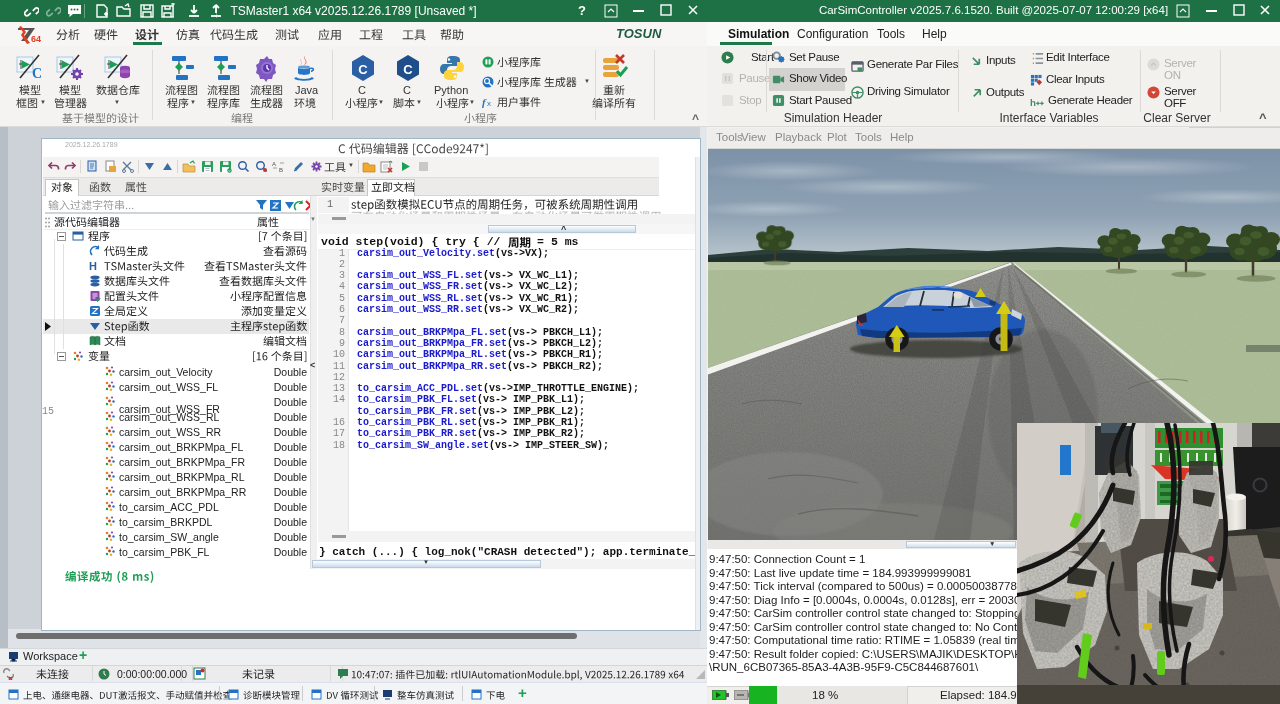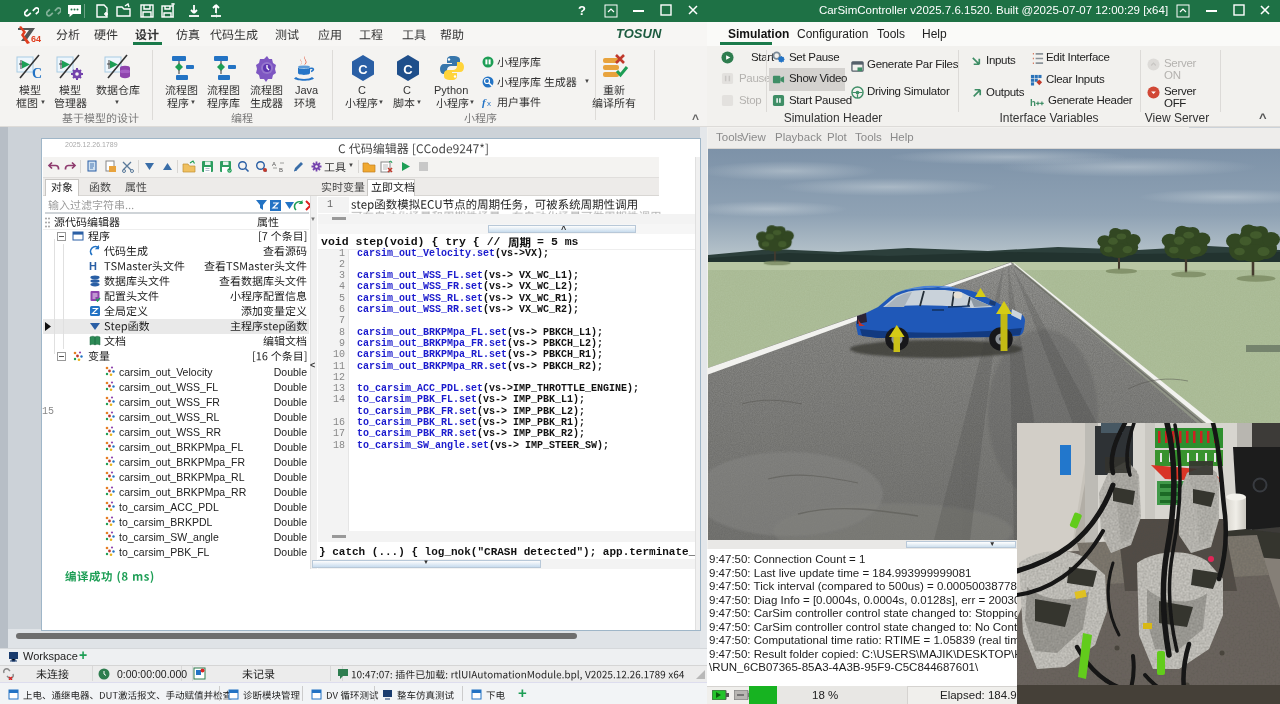--- a/index.html
+++ b/index.html
@@ -40,20 +40,23 @@
       <path d="M11 1h4m-2-1v3" stroke-width="1.2"></path>
     </svg>
     <svg class="abs" style="left:186px;top:3px" width="16" height="16" viewBox="0 0 16 16" fill="none" stroke="#fff" stroke-width="1.4">
       <path d="M8 2v8m0 0l-3-3m3 3l3-3" stroke-width="1.8"></path>
       <path d="M3 13h10" stroke-width="1.8"></path>
     </svg>
     <svg class="abs" style="left:208px;top:3px" width="16" height="16" viewBox="0 0 16 16" fill="none" stroke="#fff" stroke-width="1.4">
       <path d="M8 10V2m0 0L5 5m3-3l3 3" stroke-width="1.8"></path>
       <path d="M3 13h10" stroke-width="1.8"></path>
     </svg>
+    <div style="position:absolute;left:0.0px;top:4.0px;">
+      <div style="width:707px;text-align:center;color:#fff;font-size:12px">TSMaster1 x64 v2025.12.26.1789 [Unsaved *]</div>
+    </div>
     <div style="position:absolute;left:578.0px;top:3.0px;color:#fff;font-size:13px;font-weight:bold">?</div>
     <svg class="abs" style="left:604px;top:4px" width="14" height="14" viewBox="0 0 14 14" stroke="#fff" fill="none">
       <rect x="1" y="1" width="12" height="12"></rect>
       <path d="M4 8l3-3 3 3" stroke-width="1.2"></path>
     </svg>
     <div style="position:absolute;left:633.0px;top:10.0px;width:11.0px;height:2.0px;background:#fff"></div>
     <svg class="abs" style="left:660px;top:4px" width="12" height="12" viewBox="0 0 12 12" stroke="#fff" fill="none" stroke-width="1.4">
       <rect x="1" y="1" width="10" height="10"></rect>
     </svg>
     <svg class="abs" style="left:687px;top:4px" width="12" height="12" viewBox="0 0 12 12" stroke="#fff" stroke-width="1.5">
@@ -1017,21 +1020,21 @@
       <div style="width:265.0px;text-align:right">Double</div>
     </div>
     <svg style="position:absolute;left:62.0px;top:256.0px;width:12px;height:12px" viewBox="0 0 12 12">
       <circle cx="3" cy="3" r="1.3" fill="#e67e22"></circle>
       <circle cx="8" cy="2.5" r="1.1" fill="#8e44ad"></circle>
       <circle cx="5.5" cy="6" r="1.4" fill="#c0392b"></circle>
       <circle cx="9.5" cy="6.5" r="1.2" fill="#2373c4"></circle>
       <circle cx="3" cy="9" r="1.2" fill="#1d9e55"></circle>
       <circle cx="7" cy="9.7" r="1.3" fill="#e6b31e"></circle>
     </svg>
-    <div style="position:absolute;left:77.0px;top:257.0px;font-size:10.5px;color:#222">carsim_out_WSS_FR</div>
+    <div style="position:absolute;left:77.0px;top:264px;font-size:10.5px;color:#222">carsim_out_WSS_FR</div>
     <div style="position:absolute;left:0.0px;top:257.0px;font-size:10.5px;color:#222;left:0">
       <div style="width:265.0px;text-align:right">Double</div>
     </div>
     <svg style="position:absolute;left:62.0px;top:271.0px;width:12px;height:12px" viewBox="0 0 12 12">
       <circle cx="3" cy="3" r="1.3" fill="#e67e22"></circle>
       <circle cx="8" cy="2.5" r="1.1" fill="#8e44ad"></circle>
       <circle cx="5.5" cy="6" r="1.4" fill="#c0392b"></circle>
       <circle cx="9.5" cy="6.5" r="1.2" fill="#2373c4"></circle>
       <circle cx="3" cy="9" r="1.2" fill="#1d9e55"></circle>
       <circle cx="7" cy="9.7" r="1.3" fill="#e6b31e"></circle>
@@ -1662,21 +1665,21 @@
     </svg>
     <div style="position:absolute;left:457.0px;top:85.0px;font-size:11.5px;letter-spacing:-.3px;color:#222">Server OFF</div>
     <div style="position:absolute;left:513.0px;top:50.0px;width:1.0px;height:62.0px;background:#dcdad7"></div>
     <div style="position:absolute;left:6.0px;top:111.0px;">
       <div style="width:240px;text-align:center;font-size:12px;color:#333">Simulation Header</div>
     </div>
     <div style="position:absolute;left:251.0px;top:111.0px;">
       <div style="width:182px;text-align:center;font-size:12px;color:#333">Interface Variables</div>
     </div>
     <div style="position:absolute;left:429.0px;top:111.0px;">
-      <div style="width:82px;text-align:center;font-size:12px;color:#333">View Server</div>
+      <div style="width:82px;text-align:center;font-size:12px;color:#333">Clear Server</div>
     </div>
     <div style="position:absolute;left:552.0px;top:110.0px;color:#555;font-size:13px;font-weight:bold">^</div>
     <div style="position:absolute;left:1.0px;top:128.0px;width:572.0px;height:21.0px;background:#eeedeb;border-bottom:1px solid #d8d6d3"></div>
     <div style="position:absolute;left:9.0px;top:131.0px;font-size:11.5px;color:#8a8a8a">Tools</div>
     <div style="position:absolute;left:34.0px;top:131.0px;font-size:11.5px;color:#8a8a8a">View</div>
     <div style="position:absolute;left:68.0px;top:131.0px;font-size:11.5px;color:#8a8a8a">Playback</div>
     <div style="position:absolute;left:120.0px;top:131.0px;font-size:11.5px;color:#8a8a8a">Plot</div>
     <div style="position:absolute;left:148.0px;top:131.0px;font-size:11.5px;color:#8a8a8a">Tools</div>
     <div style="position:absolute;left:183.0px;top:131.0px;font-size:11.5px;color:#8a8a8a">Help</div>
     <svg class="abs" style="left:1px;top:149px" width="572" height="391" viewBox="0 0 572 391">

